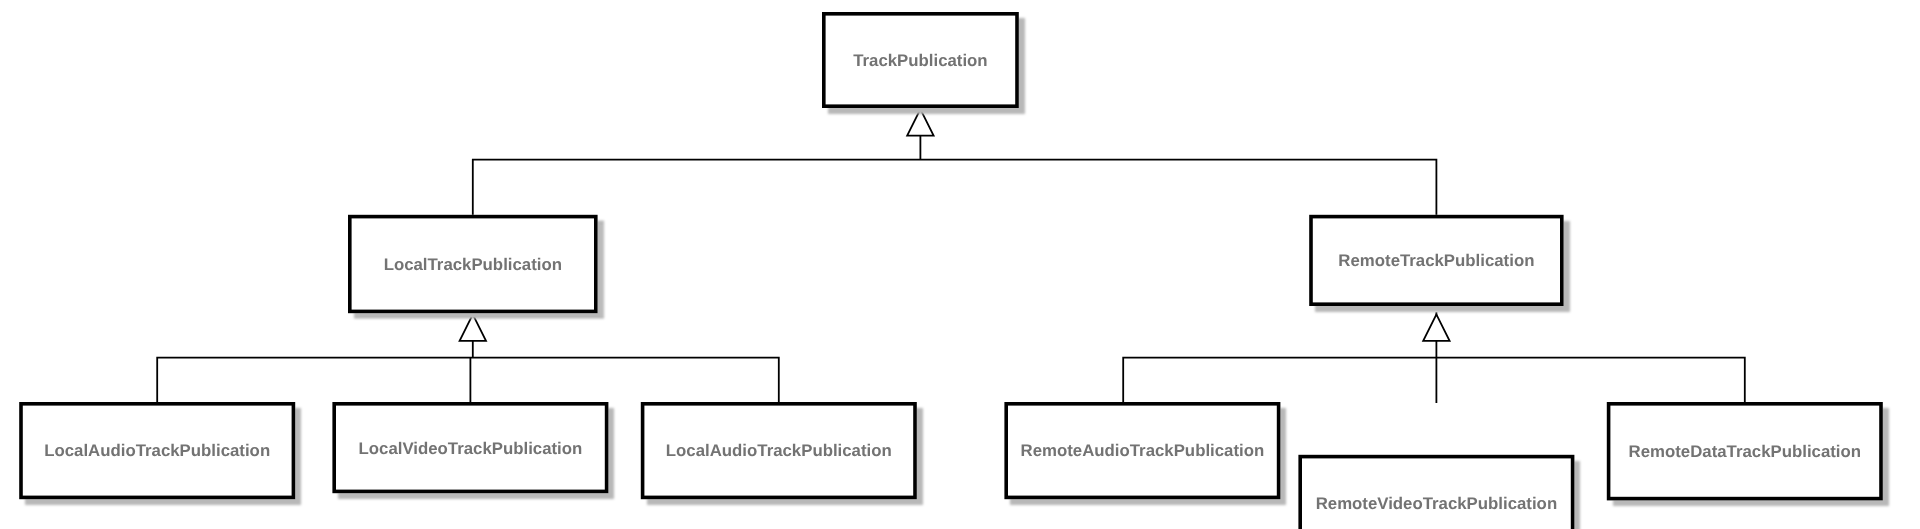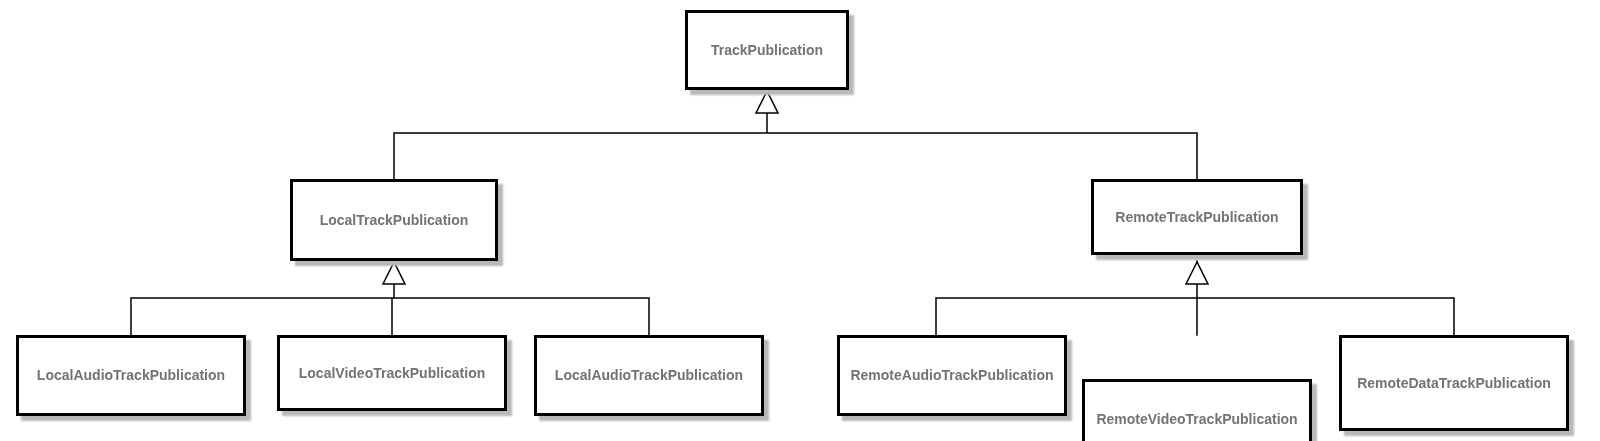--- a/index.html
+++ b/index.html
@@ -42,21 +42,21 @@
     white-space: nowrap;
   }
   #box-root   { left: 685px;  top: 10px;  width: 164px; height: 80px; }
   #box-local  { left: 290px;  top: 179px; width: 208px; height: 82px; }
   #box-remote { left: 1091px; top: 179px; width: 212px; height: 76px; }
   #box-local-audio  { left: 16px;   top: 335px; width: 230px; height: 81px; }
   #box-local-video  { left: 277px;  top: 335px; width: 230px; height: 76px; }
   #box-local-data   { left: 534px;  top: 335px; width: 230px; height: 81px; }
   #box-remote-audio { left: 821px;  top: 335px; width: 230px; height: 81px; margin-left: 16px; }
   #box-remote-video { left: 1082px; top: 335px; width: 230px; height: 81px; margin-top: 44px; }
-  #box-remote-data  { left: 1339px; top: 335px; width: 230px; height: 96px; }
+  #box-remote-data  { left: 1339px; top: 335px; width: 230px; height: 82px; }
 </style>
 </head>
 <body>
 
 <div class="canvas">
 
   <svg class="connectors" viewBox="0 0 1600 441" xmlns="http://www.w3.org/2000/svg">
 
     <path d="M767 90 V133 M394 133 H1197 M394 133 V179 M1197 133 V179" fill="none" stroke="#000000" stroke-width="1.5" stroke-linecap="square"></path>
 

